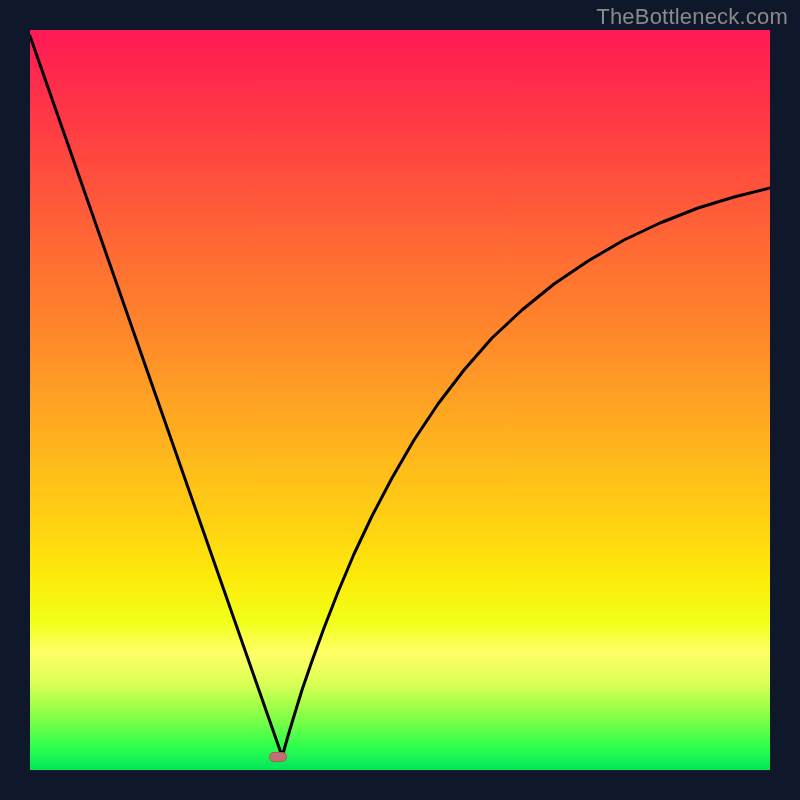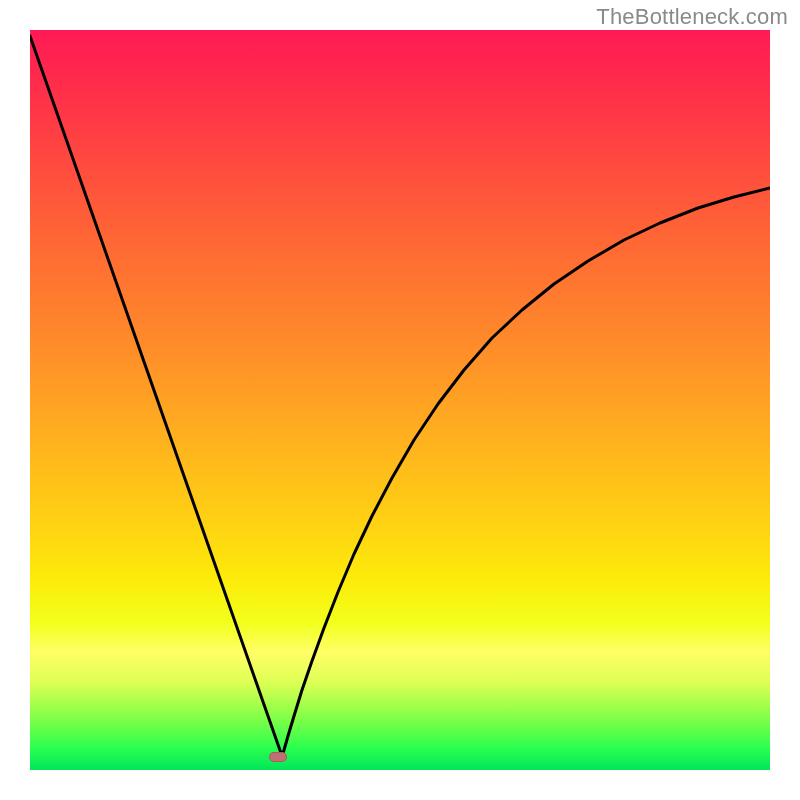--- a/index.html
+++ b/index.html
@@ -7,21 +7,21 @@
     padding: 0;
     width: 800px;
     height: 800px;
     background: #000;
     overflow: hidden;
     font-family: Arial, Helvetica, sans-serif;
   }
   .frame {
     position: absolute;
     inset: 0;
-    background: #ffffff;
+    background: #0f172a;
   }
   .plot {
     position: absolute;
     left: 30px;
     top: 30px;
     width: 740px;
     height: 740px;
     overflow: hidden;
   }
   .gradient {

